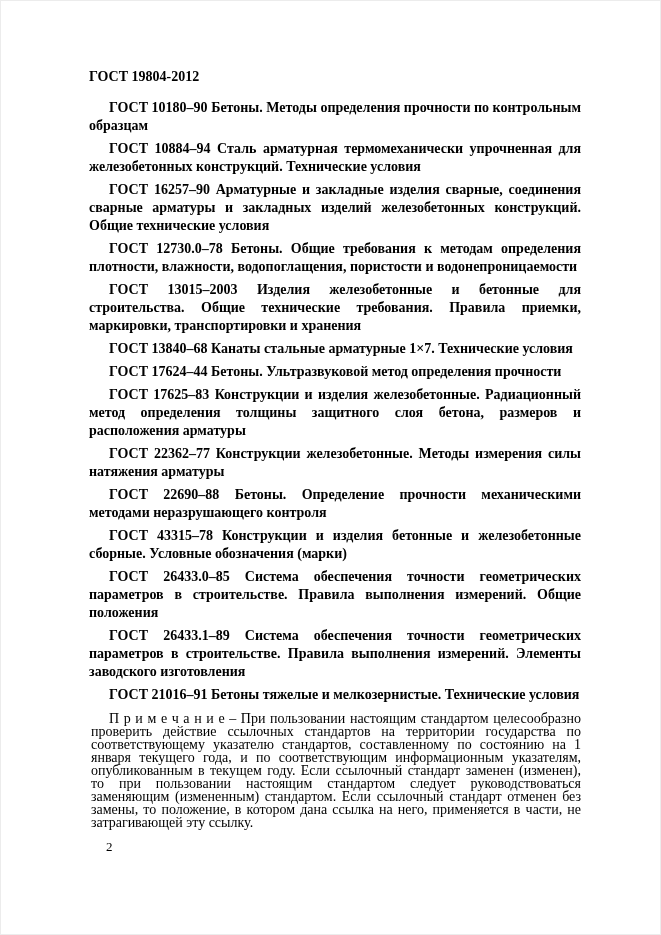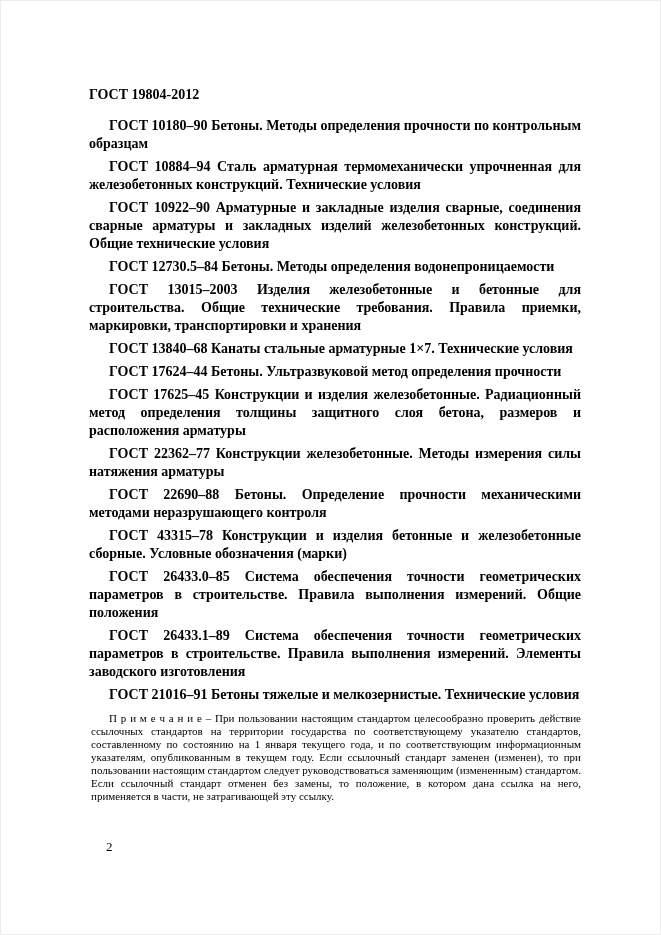--- a/index.html
+++ b/index.html
@@ -13,40 +13,40 @@
     position: relative;
     background: #ffffff;
     box-sizing: border-box;
     border: 1px solid #ececec;
     font-family: "Liberation Serif", "DejaVu Serif", serif;
     color: #000000;
     overflow: hidden;
   }
   .content {
     position: absolute;
-    top: 85px;
+    top: 67px;
     left: 88px;
     width: 492px;
   }
   .doc-header {
     font-size: 14px;
     font-weight: bold;
     margin: 0 0 13px 0;
     line-height: 18px;
   }
   .ref {
     font-size: 14px;
     line-height: 18px;
     margin: 0 0 5px 0;
     text-indent: 20px;
     text-align: justify;
     font-weight: bold;
   }
   .note {
-    font-size: 11px;
+    font-size: 14px;
     line-height: 13px;
     margin: 8px 0 0 2px;
     text-indent: 18px;
     text-align: justify;
   }
   .page-number {
     position: absolute;
     left: 105px;
     top: 838px;
     font-size: 13px;
@@ -56,26 +56,26 @@
 </style>
 </head>
 <body>
 
 <div class="page">
   <div class="content">
     <h1 class="doc-header">ГОСТ 19804-2012</h1>
 
     <p class="ref">ГОСТ 10180–90 Бетоны. Методы определения прочности по контрольным образцам</p>
     <p class="ref">ГОСТ 10884–94 Сталь арматурная термомеханически упрочненная для железобетонных конструкций. Технические условия</p>
-    <p class="ref">ГОСТ 10922–90 Арматурные и закладные изделия сварные, соединения сварные арматуры и закладных изделий железобетонных конструкций. Общие технические условия</p>
-    <p class="ref">ГОСТ 12730.5–84 Бетоны. Методы определения водонепроницаемости</p>
+    <p class="ref">ГОСТ 16257–90 Арматурные и закладные изделия сварные, соединения сварные арматуры и закладных изделий железобетонных конструкций. Общие технические условия</p>
+    <p class="ref">ГОСТ 12730.0–78 Бетоны. Общие требования к методам определения плотности, влажности, водопоглащения, пористости и водонепроницаемости</p>
     <p class="ref">ГОСТ 13015–2003 Изделия железобетонные и бетонные для строительства. Общие технические требования. Правила приемки, маркировки, транспортировки и хранения</p>
     <p class="ref">ГОСТ 13840–68 Канаты стальные арматурные 1×7. Технические условия</p>
     <p class="ref">ГОСТ 17624–44 Бетоны. Ультразвуковой метод определения прочности</p>
-    <p class="ref">ГОСТ 17625–45 Конструкции и изделия железобетонные. Радиационный метод определения толщины защитного слоя бетона, размеров и расположения арматуры</p>
+    <p class="ref">ГОСТ 17625–83 Конструкции и изделия железобетонные. Радиационный метод определения толщины защитного слоя бетона, размеров и расположения арматуры</p>
     <p class="ref">ГОСТ 22362–77 Конструкции железобетонные. Методы измерения силы натяжения арматуры</p>
     <p class="ref">ГОСТ 22690–88 Бетоны. Определение прочности механическими методами неразрушающего контроля</p>
     <p class="ref">ГОСТ 43315–78 Конструкции и изделия бетонные и железобетонные сборные. Условные обозначения (марки)</p>
     <p class="ref">ГОСТ 26433.0–85 Система обеспечения точности геометрических параметров в строительстве. Правила выполнения измерений. Общие положения</p>
     <p class="ref">ГОСТ 26433.1–89 Система обеспечения точности геометрических параметров в строительстве. Правила выполнения измерений. Элементы заводского изготовления</p>
     <p class="ref">ГОСТ 21016–91 Бетоны тяжелые и мелкозернистые. Технические условия</p>
 
     <p class="note">П р и м е ч а н и е – При пользовании настоящим стандартом целесообразно проверить действие ссылочных стандартов на территории государства по соответствующему указателю стандартов, составленному по состоянию на 1 января текущего года, и по соответствующим информационным указателям, опубликованным в текущем году. Если ссылочный стандарт заменен (изменен), то при пользовании настоящим стандартом следует руководствоваться заменяющим (измененным) стандартом. Если ссылочный стандарт отменен без замены, то положение, в котором дана ссылка на него, применяется в части, не затрагивающей эту ссылку.</p>
   </div>
 

